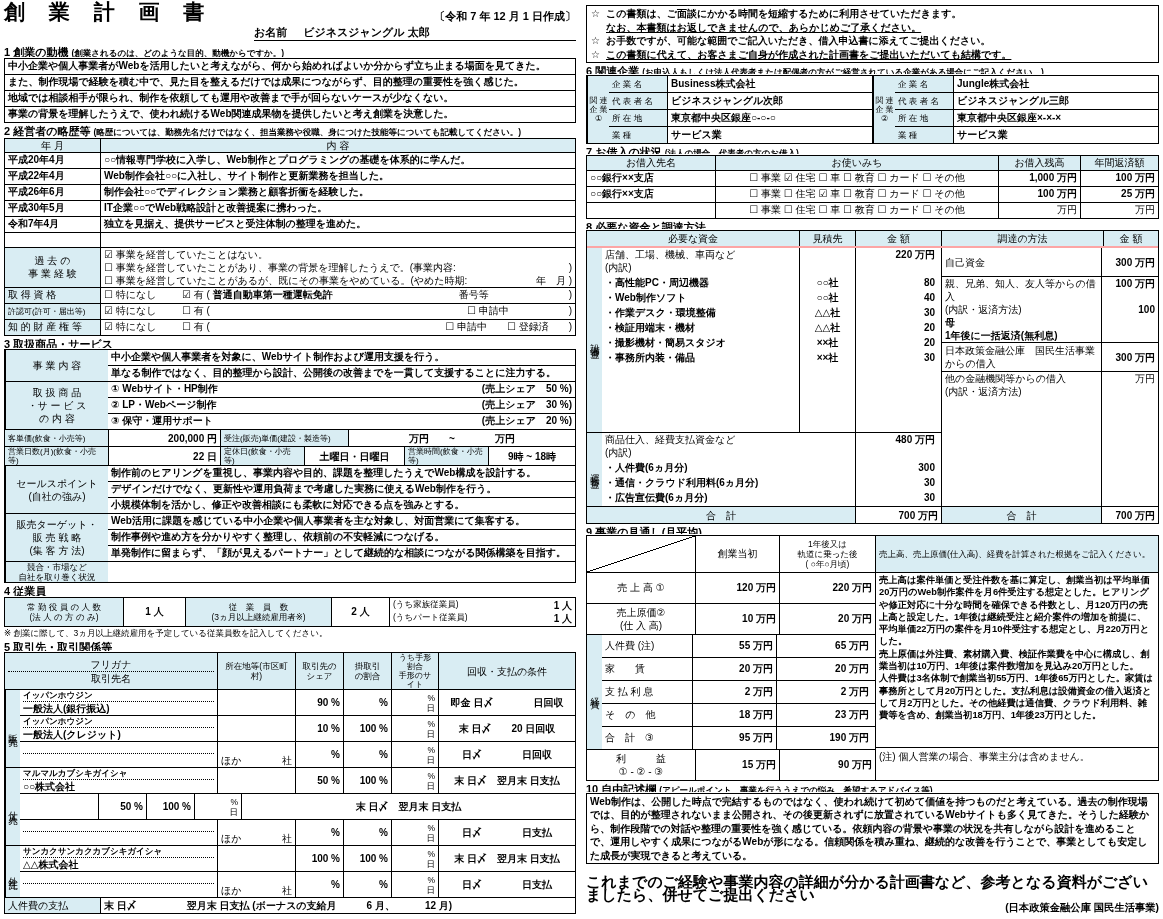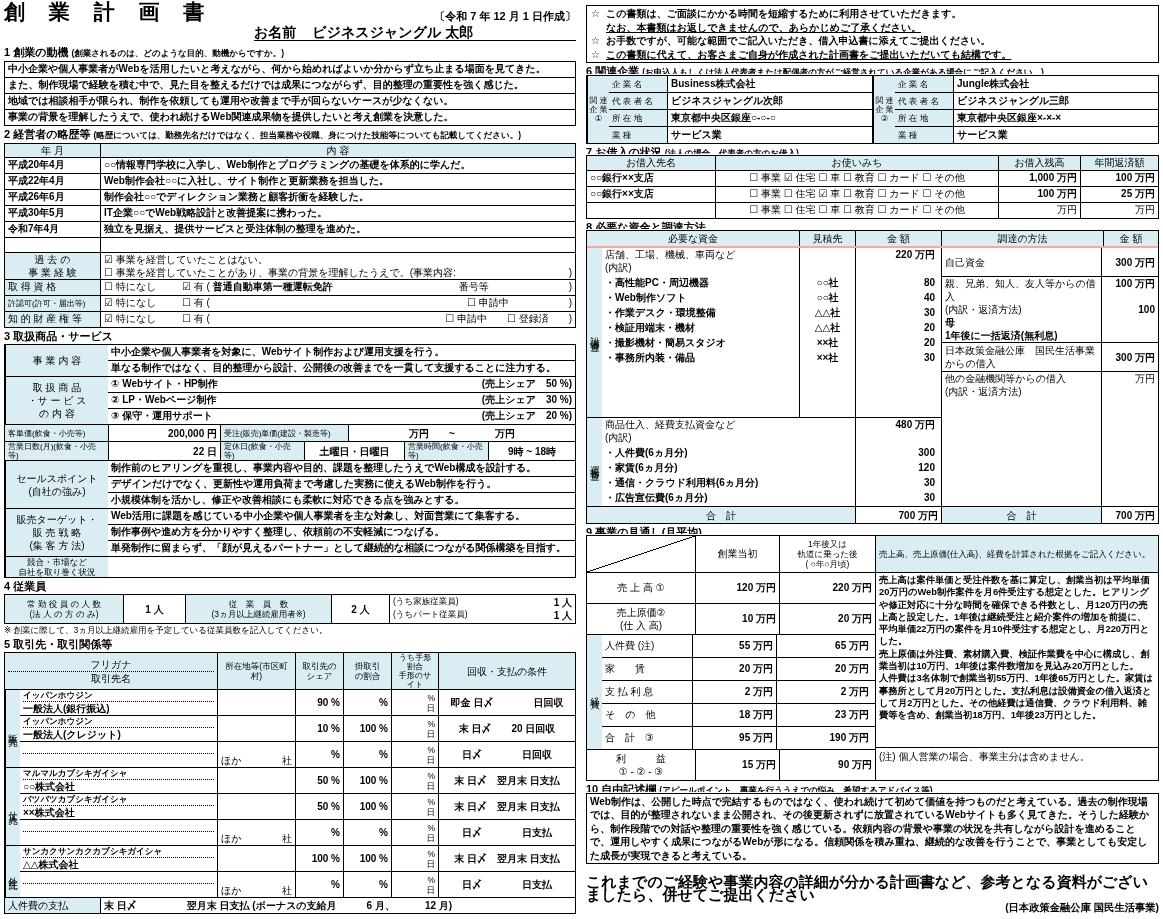--- a/index.html
+++ b/index.html
@@ -5,21 +5,21 @@
   html,body{margin:0;padding:0;background:#fff;color:#000;
     font-family:"Liberation Sans","DejaVu Sans",sans-serif;}
   .page{width:1163px;height:919px;box-sizing:border-box;display:flex;gap:10px;
     padding:5px 4px;font-size:10px;line-height:13px;overflow:hidden;}
   .colL{width:572px;flex:0 0 572px;display:flex;flex-direction:column;}
   .colR{width:573px;flex:0 0 573px;display:flex;flex-direction:column;}
   .hd{display:flex;justify-content:space-between;align-items:flex-start;}
   .title{font-size:21px;font-weight:bold;letter-spacing:9px;white-space:nowrap;}
   .date{font-size:11px;font-weight:bold;padding-top:5px;white-space:nowrap;}
   .nameline{display:flex;gap:16px;margin:3px 0 3px 250px;border-bottom:1.2px solid #000;
-    font-weight:bold;font-size:14px;padding-bottom:1px;}
+    font-weight:bold;font-size:11px;padding-bottom:1px;}
   .sech{font-weight:bold;font-size:11px;margin:2px 0 1px;white-space:nowrap;overflow:hidden;}
   .sech .nt{font-size:8.5px;}
   .tbl{border:1.6px solid #000;}
   .r{display:flex;border-top:1px solid #000;align-items:stretch;}
   .tbl>*:first-child{border-top:none;}
   .c{border-left:1px solid #000;padding:0 3px;box-sizing:border-box;overflow:hidden;min-width:0;}
   .r>.c:first-child{border-left:none;}
   .grp{display:flex;border-top:1px solid #000;}
   .grows{flex:1;display:flex;flex-direction:column;min-width:0;}
   .grows>.r:first-child{border-top:none;}
@@ -113,20 +113,24 @@
         <div class="c lb ct vc" style="width:95px">
           <span>過  去  の</span>
           <span>事 業 経 験</span>
         </div>
         <div class="c f1">
           <div>☑ 事業を経営していたことはない。</div>
           <div style="display:flex">
               <span>☐ 事業を経営していたことがあり、事業の背景を理解したうえで。(事業内容:</span>
               <span style="margin-left:auto">)</span>
             </div>
+          <div style="display:flex">
+              <span>☐ 事業を経営していたことがあるが、既にその事業をやめている。(やめた時期:</span>
+              <span style="margin-left:auto">年　月 )</span>
+            </div>
         </div>
       </div>
       <div class="r" style="min-height:15px">
         <div class="c lb" style="width:95px">取 得 資 格</div>
         <div class="c f1" style="display:flex">
           <span style="width:78px">☐ 特になし</span>
           <span>☑ 有 (</span>
           <span class="bd" style="margin-left:3px">普通自動車第一種運転免許</span>
           <span style="margin-left:auto">番号等</span>
           <span class="sp80"></span>
@@ -363,21 +367,20 @@
               </div>
             <div class="c bd rg vc" style="width:48px">50 %</div>
             <div class="c bd rg vc" style="width:48px">100 %</div>
             <div class="c rg sm vc" style="width:47px">
                 <span>%</span>
                 <span>日</span>
               </div>
             <div class="c bd ct vc f1" style="white-space:pre">末 日〆　翌月末 日支払</div>
           </div>
           <div class="r" style="min-height:25px">
-            <div class="c" style="width:197px"><span class="kana">バツバツカブシキガイシャ</span><span class="bd">××株式会社</span></div>
             <div class="c" style="width:78px;display:flex;justify-content:space-between;align-items:flex-end">
                 <span></span>
                 <span></span>
               </div>
             <div class="c bd rg vc" style="width:48px">50 %</div>
             <div class="c bd rg vc" style="width:48px">100 %</div>
             <div class="c rg sm vc" style="width:47px">
                 <span>%</span>
                 <span>日</span>
               </div>
@@ -616,24 +619,20 @@
                     <div>商品仕入、経費支払資金など</div>
                     <div>(内訳)</div>
                   </div>
                 <div class="c bd rg" style="width:83px">480 万円</div>
               </div>
               <div class="r" style="border-top:none;min-height:15px">
                   <div class="c bd" style="width:253px">・人件費(6ヵ月分)</div>
                   <div class="c bd rg" style="width:83px">300</div>
                 </div>
               <div class="r" style="border-top:none;min-height:15px">
-                  <div class="c bd" style="width:253px">・家賃(6ヵ月分)</div>
-                  <div class="c bd rg" style="width:83px">120</div>
-                </div>
-              <div class="r" style="border-top:none;min-height:15px">
                   <div class="c bd" style="width:253px">・通信・クラウド利用料(6ヵ月分)</div>
                   <div class="c bd rg" style="width:83px">30</div>
                 </div>
               <div class="r" style="border-top:none;min-height:15px">
                   <div class="c bd" style="width:253px">・広告宣伝費(6ヵ月分)</div>
                   <div class="c bd rg" style="width:83px">30</div>
                 </div>
             </div>
           </div>
           <div class="r" style="min-height:16px">

